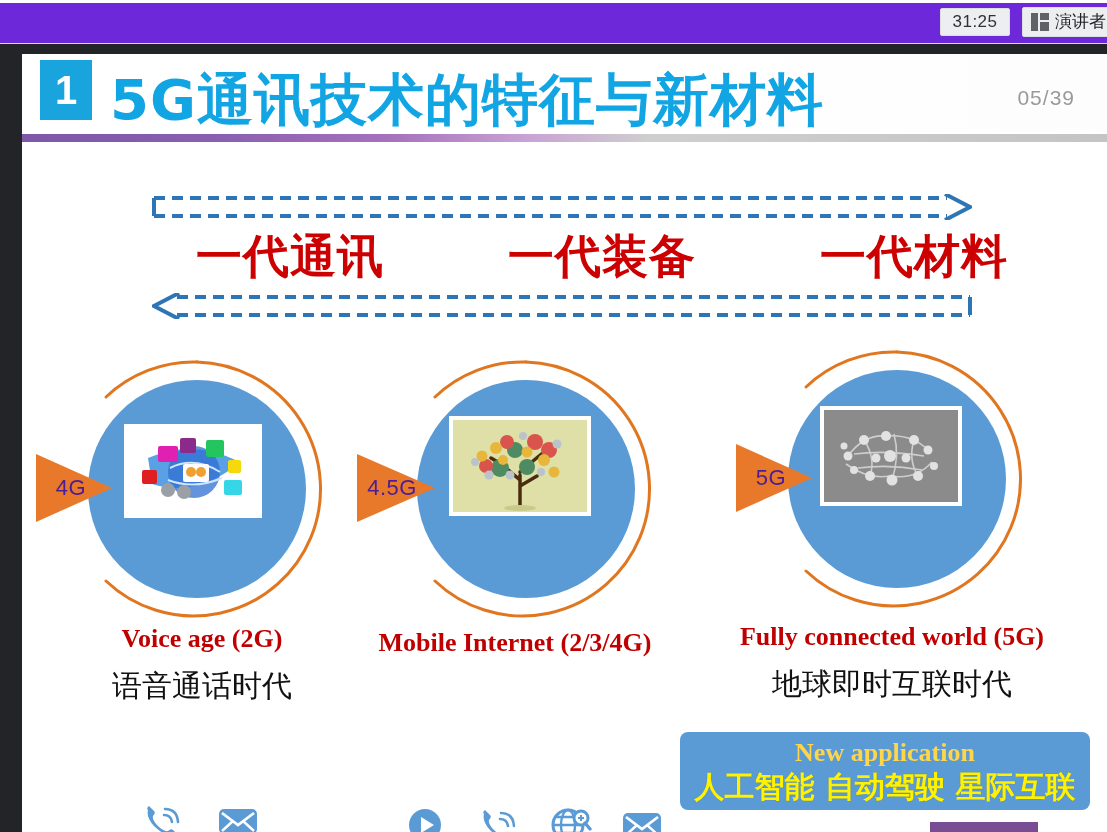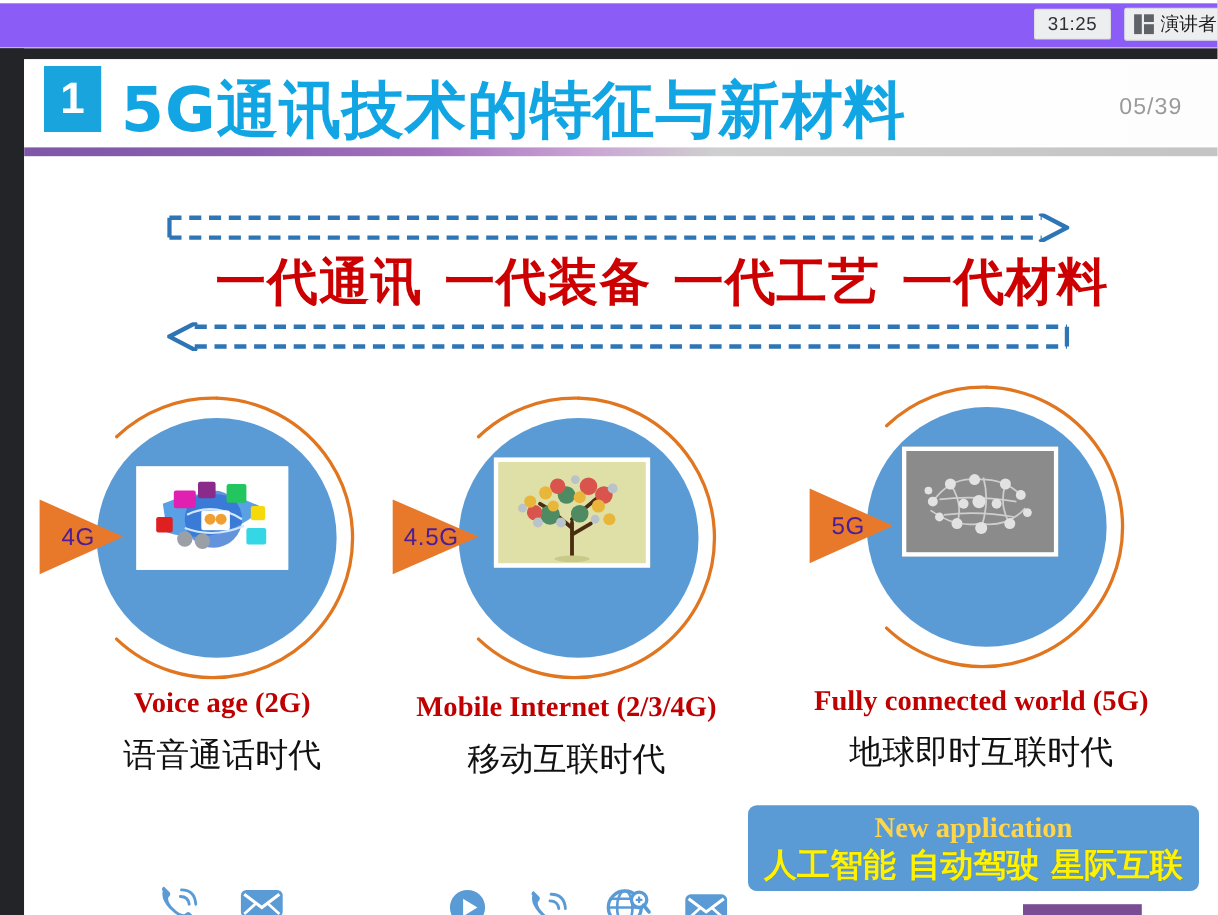--- a/index.html
+++ b/index.html
@@ -8,21 +8,21 @@
     width: 1107px; height: 832px;
     font-family: "Liberation Sans", sans-serif;
     background: #ffffff;
     overflow: hidden;
   }
   #app { position: relative; width: 1107px; height: 832px; background:#fff; }
 
   
   .toolbar {
     position: absolute; left: 0; top: 0; width: 1107px; height: 44px;
-    background: #8b5cf6;
+    background: #6d28d9;
     border-bottom: 1px solid #d8dadc;
     display: flex; align-items: center; justify-content: flex-end;
     padding-right: 0;
   }
   .toolbar-top-line {
     position:absolute; left:0; top:0; width:1107px; height:3px; background:#ffffff;
   }
   .timer-box {
     height: 28px; min-width: 70px;
     background: #eceef0;
@@ -235,21 +235,20 @@
       <svg class="dash-arrow top" viewBox="0 0 820 26" preserveAspectRatio="none">
         <path d="M2,4 L795,4" stroke="#2E75B6" stroke-width="4" fill="none" stroke-dasharray="11,7"></path>
         <path d="M2,22 L795,22" stroke="#2E75B6" stroke-width="4" fill="none" stroke-dasharray="11,7"></path>
         <path d="M2,4 L2,22" stroke="#2E75B6" stroke-width="4" fill="none"></path>
         <path d="M793,0 L818,13 L793,26" stroke="#2E75B6" stroke-width="4" fill="none" stroke-linejoin="miter"></path>
       </svg>
 
       <div class="banner-text">
         <span>一代通讯</span>
         <span>一代装备</span>
-        <span>一代工艺</span>
         <span>一代材料</span>
       </div>
 
       <svg class="dash-arrow bottom" viewBox="0 0 820 26" preserveAspectRatio="none">
         <path d="M25,4 L818,4" stroke="#2E75B6" stroke-width="4" fill="none" stroke-dasharray="11,7"></path>
         <path d="M25,22 L818,22" stroke="#2E75B6" stroke-width="4" fill="none" stroke-dasharray="11,7"></path>
         <path d="M818,4 L818,22" stroke="#2E75B6" stroke-width="4" fill="none"></path>
         <path d="M27,0 L2,13 L27,26" stroke="#2E75B6" stroke-width="4" fill="none" stroke-linejoin="miter"></path>
       </svg>
     </div>
@@ -375,21 +374,20 @@
       </div>
     </div>
 
     <div class="captions">
       <div class="cap p1">
         <div class="en">Voice age (2G)</div>
         <div class="cn">语音通话时代</div>
       </div>
       <div class="cap p2">
         <div class="en">Mobile Internet (2/3/4G)</div>
-        <div class="cn">移动互联时代</div>
       </div>
       <div class="cap p3">
         <div class="en">Fully connected world (5G)</div>
         <div class="cn">地球即时互联时代</div>
       </div>
     </div>
 
     <div class="newapp">
       <div class="na-en">New application</div>
       <div class="na-cn">人工智能 自动驾驶 星际互联</div>

